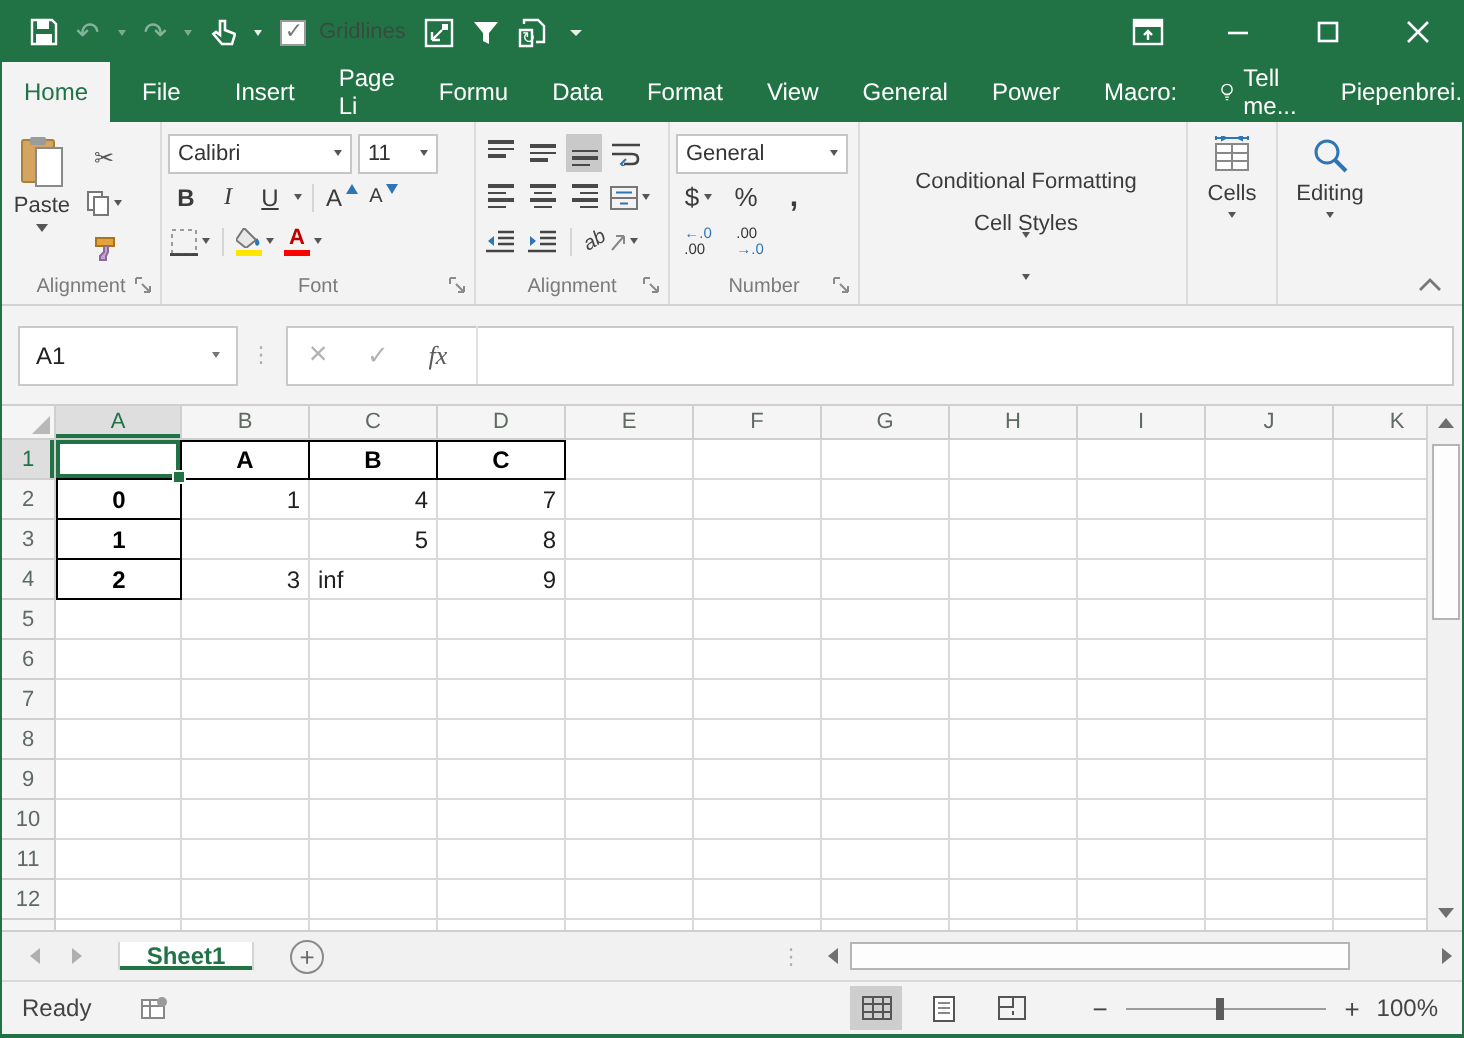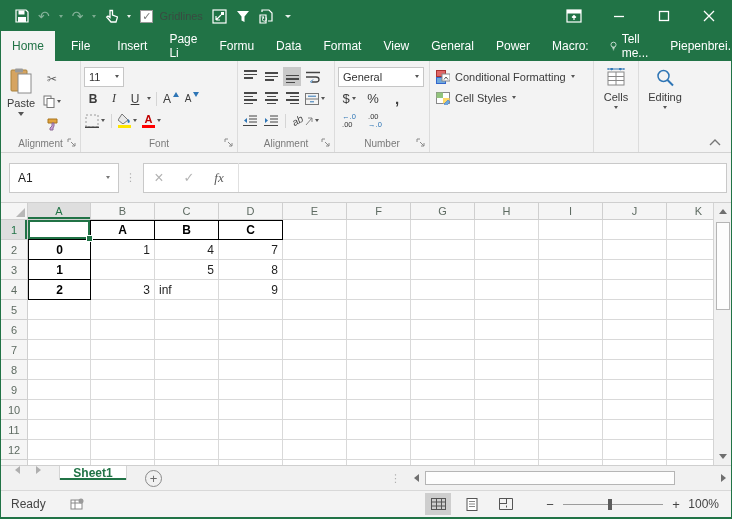--- a/index.html
+++ b/index.html
@@ -40,21 +40,21 @@
   .tbtn { height:19px; min-width:18px; display:flex; align-items:center; justify-content:center; font-size:12px; color:#3b3b3b; gap:2px; padding:0 1px; }
   .tbtn.pressed { background:#c9c9c9; }
   .bars { display:flex; flex-direction:column; width:13px; height:13px; gap:2px; }
   .bars i { height:1.5px; background:#494949; display:block; }
   .bars .short { width:9px; } .bars .full { width:13px; }
   .bars.center i { align-self:center; } .bars.right i { align-self:flex-end; }
   .valign { justify-content:flex-start; } .valign.mid { justify-content:center; } .valign.bot { justify-content:flex-end; }
   .underbar { display:flex; flex-direction:column; align-items:center; line-height:1; }
   .underbar .bar { width:13px; height:3px; margin-top:1px; }
   .bigbtn { width:42px; display:flex; flex-direction:column; align-items:center; justify-content:flex-start; padding-top:2px; gap:3px; font-size:11px; color:#3b3b3b; }
-  .styles-row { height:21px; display:flex; align-items:center; gap:5px; font-size:11px; color:#3b3b3b; padding-left:3px; }
+  .styles-row { height:21px; display:flex; align-items:center; gap:19px; font-size:11px; color:#3b3b3b; padding-left:3px;flex-direction:column; }
   .mini2 { display:flex; flex-direction:column; font-size:7.5px; line-height:8px; color:#333; align-items:flex-start; }
   .chevron-collapse { position:absolute; right:10px; bottom:6px; }
 
   
   .fbar { height:50px; background:#f3f3f3; border-bottom:1px solid #cfcfcf; display:flex; align-items:center; padding:0 4px 0 8px; flex-shrink:0; gap:6px; }
   .namebox { width:110px; height:30px; background:#fff; border:1px solid #c9c9c9; display:flex; align-items:center; font-size:12px; color:#222; padding:0 8px; justify-content:space-between; }
   .fdots { color:#b0b0b0; font-size:11px; letter-spacing:1px; }
   .fxpanel { flex:1; height:30px; background:#fff; border:1px solid #c9c9c9; display:flex; align-items:center; }
   .fxbtn { width:30px; text-align:center; font-size:13px; color:#b3b3b3; }
   .fxlbl { width:30px; text-align:center; font-family:"Liberation Serif", serif; font-style:italic; font-size:13px; color:#5a5a5a; }
@@ -88,21 +88,21 @@
   .vscroll { width:18px; min-width:18px; background:#f1f1f1; border-left:1px solid #d4d4d4; display:flex; flex-direction:column; align-items:center; }
   .sbtn { height:17px; width:100%; display:flex; align-items:center; justify-content:center; }
   .tri-up { width:0;height:0;border-left:4px solid transparent;border-right:4px solid transparent;border-bottom:5px solid #6f6f6f; }
   .tri-dn { width:0;height:0;border-left:4px solid transparent;border-right:4px solid transparent;border-top:5px solid #6f6f6f; }
   .tri-lf { width:0;height:0;border-top:4px solid transparent;border-bottom:4px solid transparent;border-right:5px solid #6f6f6f; }
   .tri-rt { width:0;height:0;border-top:4px solid transparent;border-bottom:4px solid transparent;border-left:5px solid #6f6f6f; }
   .vthumb { width:14px; height:88px; background:#fdfdfd; border:1px solid #b5b5b5; margin-top:2px; }
   .vfill { flex:1; } 
 
   
-  .tabbar { height:25px; background:#f1f1f1; border-top:1px solid #cfcfcf; display:flex; align-items:flex-start; flex-shrink:0; }
+  .tabbar { height:25px; background:#f1f1f1; border-top:1px solid #cfcfcf; display:flex; align-items:center; flex-shrink:0; }
   .navarrows { display:flex; align-items:center; gap:16px; padding:0 18px 0 14px; opacity:.5; }
   .sheettab { width:68px; background:#fff; border-right:1px solid #d4d4d4; border-left:1px solid #d4d4d4;
               display:flex; align-items:center; justify-content:center; font-size:12px; font-weight:bold; color:#217346;
               box-shadow:inset 0 -2px 0 #217346; }
   .addsheet { width:17px; height:17px; border:1px solid #8a8a8a; border-radius:50%; color:#6b6b6b; font-size:13px; line-height:15px;
               text-align:center; align-self:center; margin-left:18px; }
   .tb-dots { align-self:center; color:#b0b0b0; font-size:11px; margin-left:auto; padding-right:8px; }
   .hscroll { width:322px; display:flex; align-items:center; align-self:center; height:17px; }
   .hbtn { width:15px; height:17px; display:flex; align-items:center; justify-content:center; background:#f1f1f1; }
   .htrack { flex:1; height:17px; background:#f1f1f1; position:relative; }
@@ -263,20 +263,24 @@
       <span class="launcher">
         <svg width="9" height="9" viewBox="0 0 9 9">
             <path d="M1 1 v3 M1 1 h3" stroke="#8a8a8a" fill="none"></path>
             <path d="M4 4 l4 4 M8 8 v-3 M8 8 h-3" stroke="#8a8a8a" fill="none"></path>
           </svg>
       </span>
     </div>
 
     <div class="rgroup" style="width:157px;">
       <div class="rrow">
+        <span class="combo" style="width:92px;">
+          <span>Calibri</span>
+            <span class="dd sm"></span>
+        </span>
         <span class="combo" style="width:40px;">
           <span>11</span>
             <span class="dd sm"></span>
         </span>
       </div>
       <div class="rrow">
         <span class="tbtn" style="font-weight:bold;">B</span>
         <span class="tbtn" style="font-style:italic; font-family:'Liberation Serif',serif;">I</span>
         <span class="tbtn" style="text-decoration:underline;">U</span>
         <span class="dd sm"></span>

